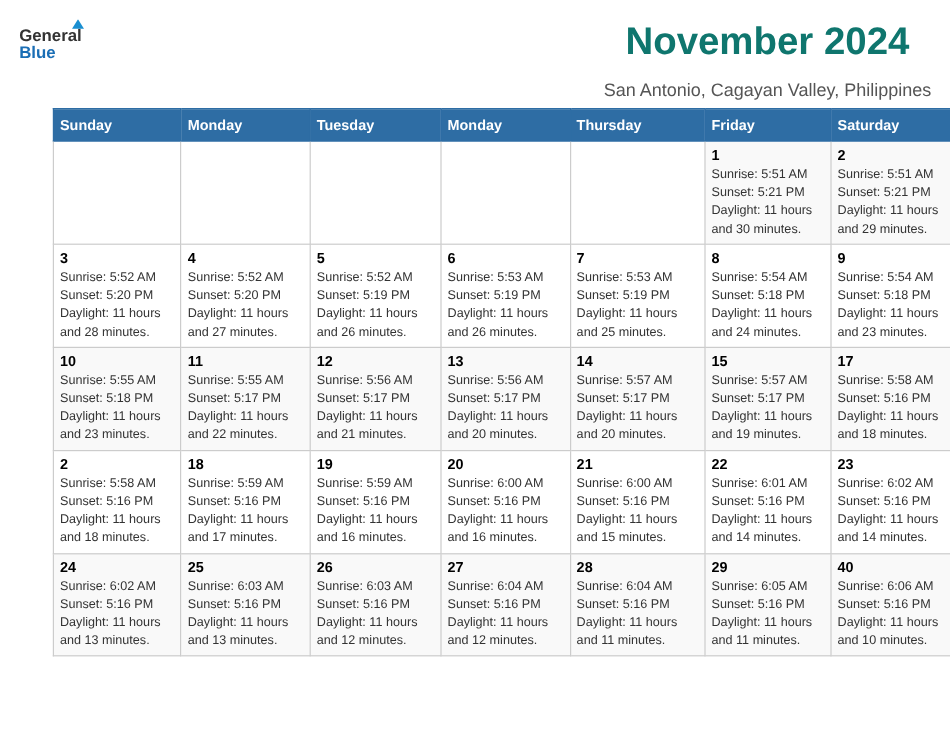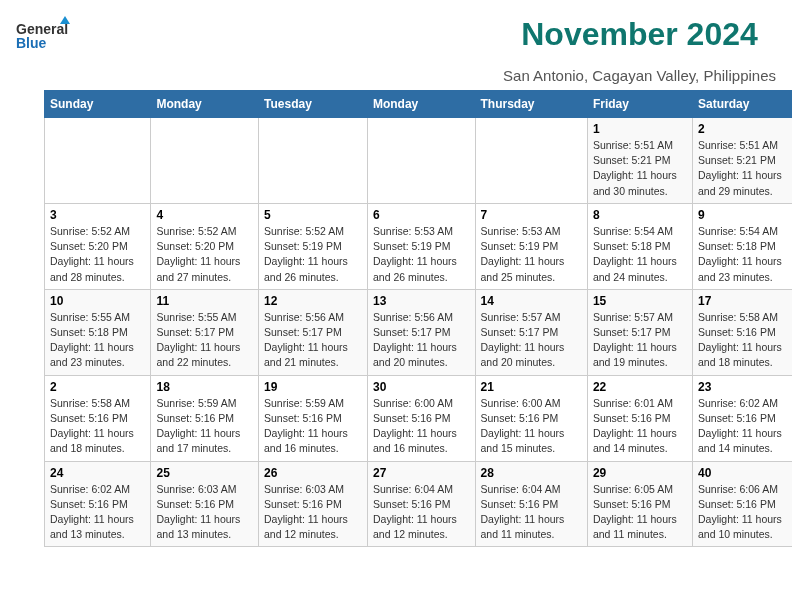--- a/index.html
+++ b/index.html
@@ -189,21 +189,21 @@
         </td>
         <td>
           <span class="day-number">18</span>
 <div class="day-info">Sunrise: 5:59 AM<br>Sunset: 5:16 PM<br>Daylight: 11 hours and 17 minutes.</div>
         </td>
         <td>
           <span class="day-number">19</span>
 <div class="day-info">Sunrise: 5:59 AM<br>Sunset: 5:16 PM<br>Daylight: 11 hours and 16 minutes.</div>
         </td>
         <td>
-          <span class="day-number">30</span>
+          <span class="day-number">20</span>
 <div class="day-info">Sunrise: 6:00 AM<br>Sunset: 5:16 PM<br>Daylight: 11 hours and 16 minutes.</div>
         </td>
         <td>
           <span class="day-number">21</span>
 <div class="day-info">Sunrise: 6:00 AM<br>Sunset: 5:16 PM<br>Daylight: 11 hours and 15 minutes.</div>
         </td>
         <td>
           <span class="day-number">22</span>
 <div class="day-info">Sunrise: 6:01 AM<br>Sunset: 5:16 PM<br>Daylight: 11 hours and 14 minutes.</div>
         </td>

